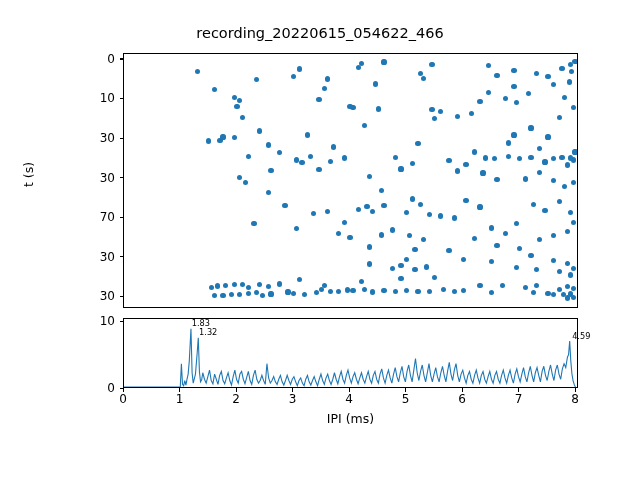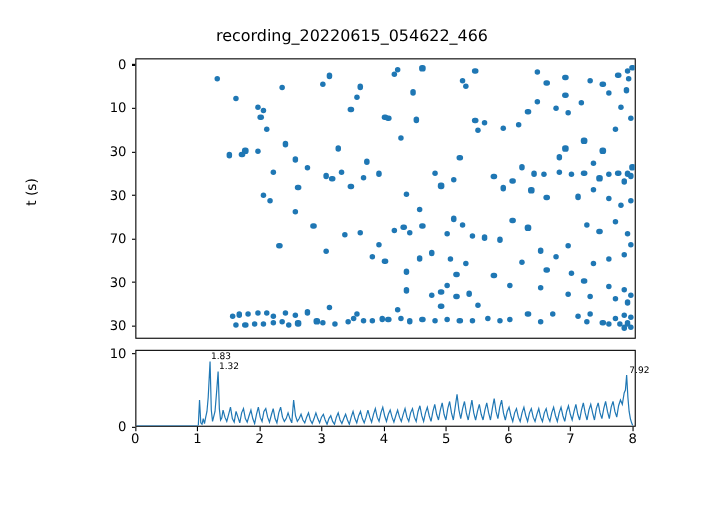--- a/index.html
+++ b/index.html
@@ -408,20 +408,21 @@
       <div class="xtick-mark" style="left: 405.109px; top: 388px;"></div>
       <div class="xtick-label" style="left: 405.609px; top: 393px;">5</div>
       <div class="xtick-mark" style="left: 461.63px; top: 388px;"></div>
       <div class="xtick-label" style="left: 462.13px; top: 393px;">6</div>
       <div class="xtick-mark" style="left: 518.152px; top: 388px;"></div>
       <div class="xtick-label" style="left: 518.652px; top: 393px;">7</div>
       <div class="xtick-mark" style="left: 574.674px; top: 388px;"></div>
       <div class="xtick-label" style="left: 575.174px; top: 393px;">8</div>
     </div>
 
+  <div id="xlabel-ipi">IPI (ms)</div>
 
   <div id="peak-annots">
       <div class="peak-annot" style="left: 191.761px; top: 319px;">1.83</div>
       <div class="peak-annot" style="left: 199.109px; top: 328.333px;">1.32</div>
-      <div class="peak-annot" style="left: 572.152px; top: 331.667px;">7.92</div>
+      <div class="peak-annot" style="left: 572.152px; top: 331.667px;">4.59</div>
     </div>
 
 </div>
 
 </body></html>

